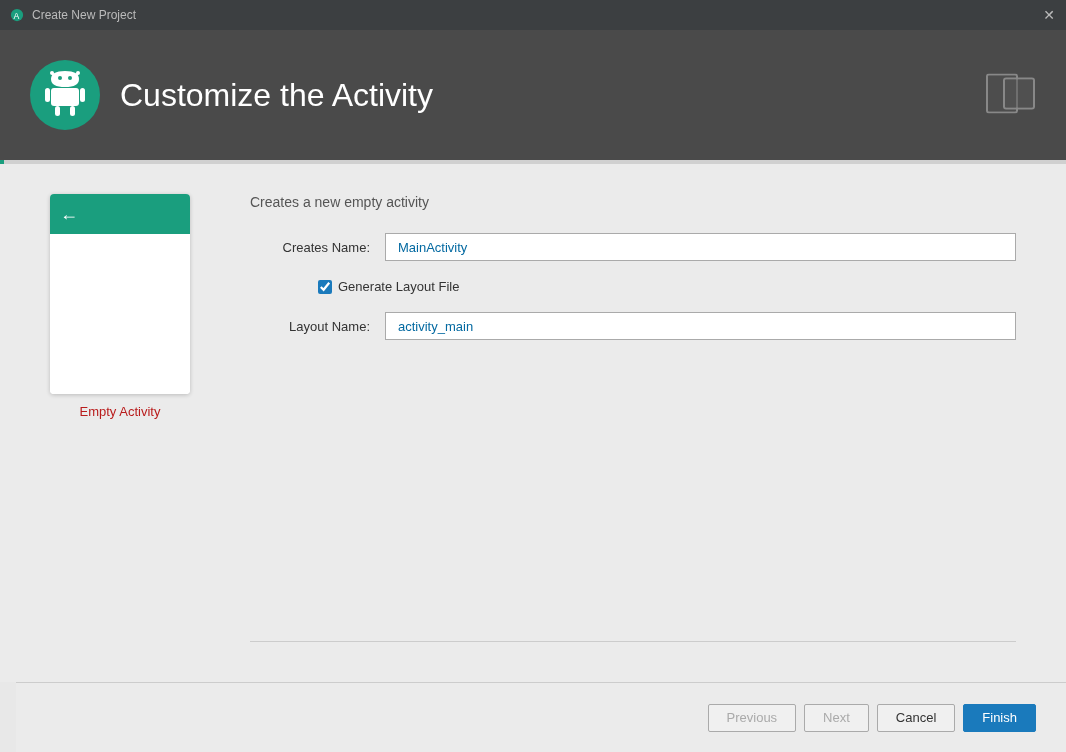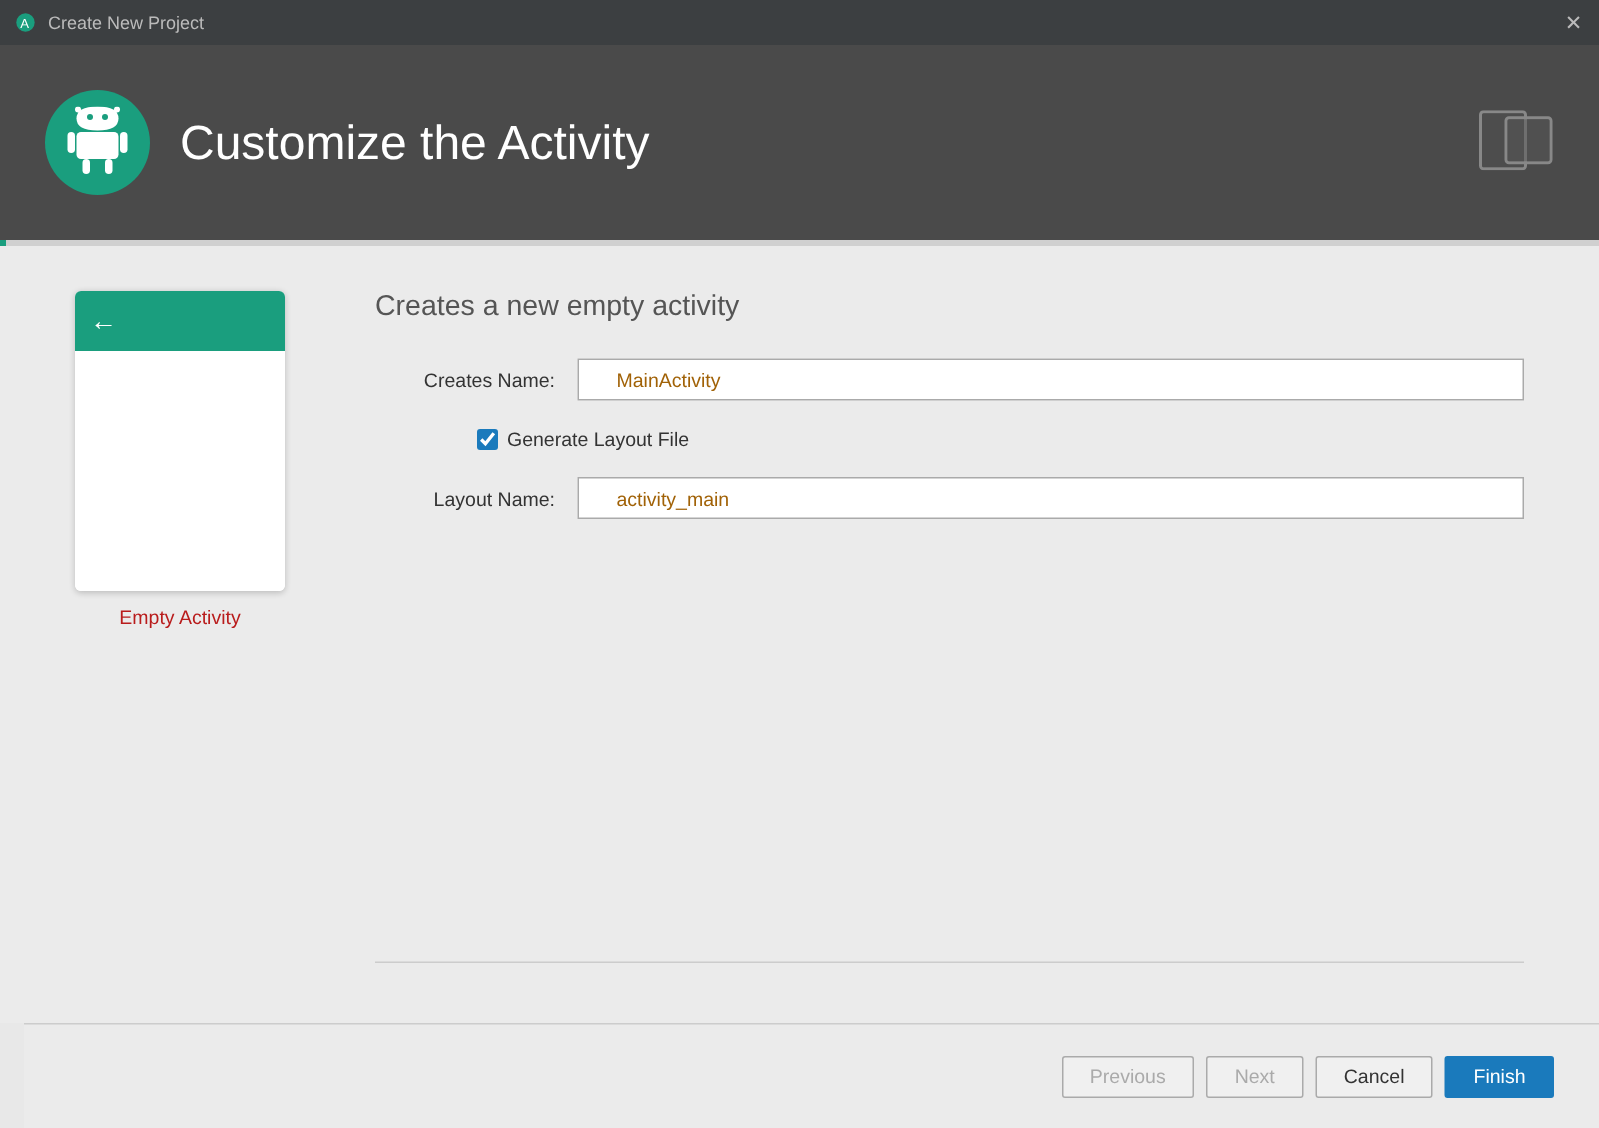--- a/index.html
+++ b/index.html
@@ -139,43 +139,43 @@
 
     
     .right-panel {
       flex: 1;
       display: flex;
       flex-direction: column;
       gap: 18px;
     }
     .description-text {
       color: #555;
-      font-size: 19px;
+      font-size: 14px;
       margin-bottom: 5px;
     }
     .form-group {
       display: flex;
       align-items: center;
       gap: 15px;
     }
     .form-label {
       width: 120px;
       text-align: right;
       color: #333;
       font-size: 13px;
       flex-shrink: 0;
     }
     .form-input {
       flex: 1;
       height: 28px;
       border: 1px solid #aaa;
       background: white;
-      padding: 4px 25px;
-      font-size: 13px;
-      color: #a16207;
+      padding: 4px 12px;
+      font-size: 13px;
+      color: #0369a1;
       outline: none;
     }
     .checkbox-row {
       display: flex;
       align-items: center;
       gap: 6px;
       margin-left: 68px;
     }
     .checkbox-input {
       width: 14px;

